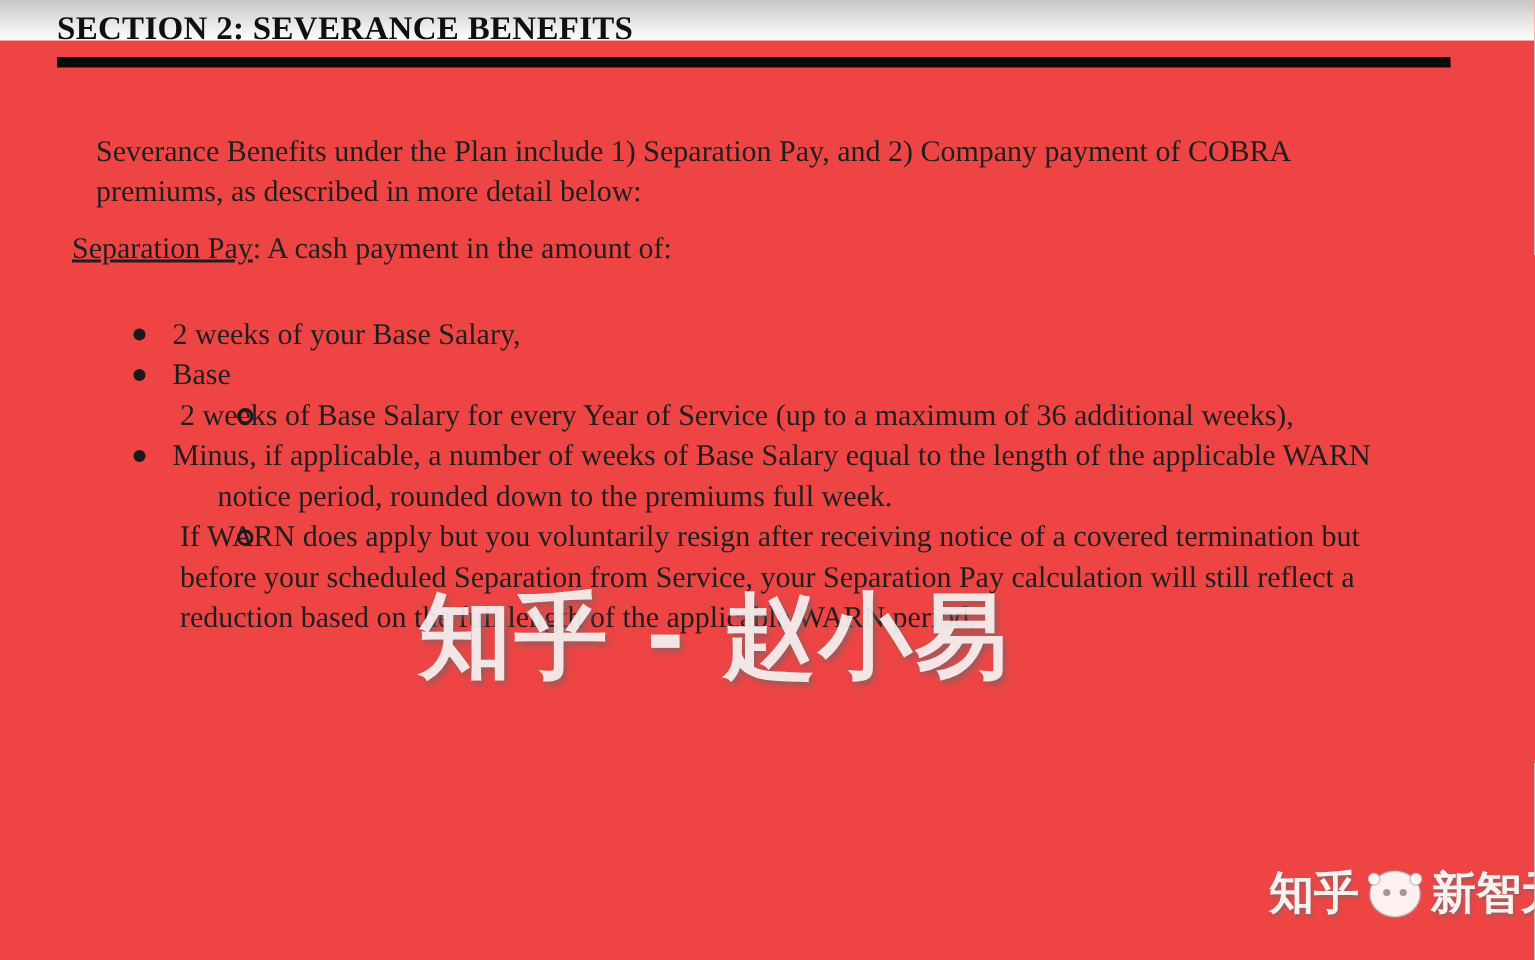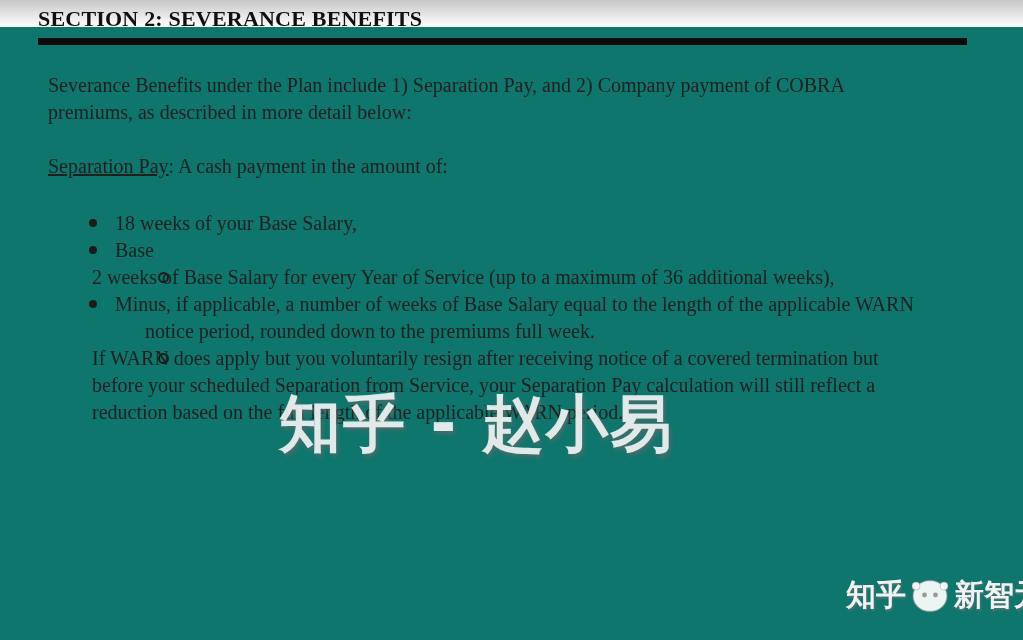--- a/index.html
+++ b/index.html
@@ -1,20 +1,20 @@
 <!DOCTYPE html>
 <html><head>
 <meta charset="utf-8">
 <style>
   html, body { margin: 0; padding: 0; background: #ffffff; }
   .page {
     position: relative;
     width: 1023px;
     height: 640px;
-    background: #0f766e;
+    background: #ef4444;
     overflow: hidden;
     font-family: "Liberation Serif", serif;
     color: #1f1f1f;
   }
   .top-fade {
     position: absolute;
     top: 0; left: 0;
     width: 100%; height: 27px;
     background: linear-gradient(#c7c7c7, #ffffff);
   }
@@ -31,21 +31,21 @@
   .rule {
     position: absolute;
     left: 38px; top: 38px;
     width: 929px; height: 7px;
     background: #0a0a0a;
   }
   .intro {
     position: absolute;
     left: 48px; top: 72px;
     width: 830px;
-    margin: 0;
+    margin: 16px;
     font-size: 20px;
     line-height: 27px;
   }
   .sep-line {
     position: absolute;
     left: 48px; top: 153px;
     margin: 0;
     font-size: 20px;
     line-height: 27px;
     white-space: nowrap;
@@ -54,21 +54,21 @@
   .underlined { text-decoration: underline; }
   .benefits-list {
     position: absolute;
     left: 0; top: 210px;
     width: 918px;
     font-size: 20px;
     line-height: 27px;
   }
   .li { position: relative; }
   .li.l1 { padding-left: 145px; text-indent: -30px; }
-  .li.l2 { padding-left: 92px; text-indent: 0; }
+  .li.l2 { padding-left: 120px; text-indent: 0; }
   .marker { position: absolute; text-indent: 0; display: block; }
   .marker.disc {
     left: 89px; top: 9px;
     width: 8px; height: 8px;
     border-radius: 50%;
     background: #1a1a1a;
   }
   .marker.circle {
     left: 158px; top: 8px;
     width: 7px; height: 7px;
@@ -118,21 +118,21 @@
   <div class="rule"></div>
 
   <p class="intro">Severance Benefits under the Plan include 1) Separation Pay, and 2) Company payment of COBRA premiums, as described in more detail below:</p>
 
   <p class="sep-line"><span class="underlined">Separation Pay</span><span>: A cash payment in the amount of:</span></p>
 
   <div class="benefits-list">
 
     <div class="li l1">
       <span class="marker disc"></span>
-      <span>18 weeks of your Base Salary,</span>
+      <span>2 weeks of your Base Salary,</span>
     </div>
 
     <div class="li l1">
       <span class="marker disc"></span>
       <span>Base</span>
     </div>
 
     <div class="li l2">
       <span class="marker circle"></span>
       <span>2 weeks of Base Salary for every Year of Service (up to a maximum of 36 additional weeks),</span>

